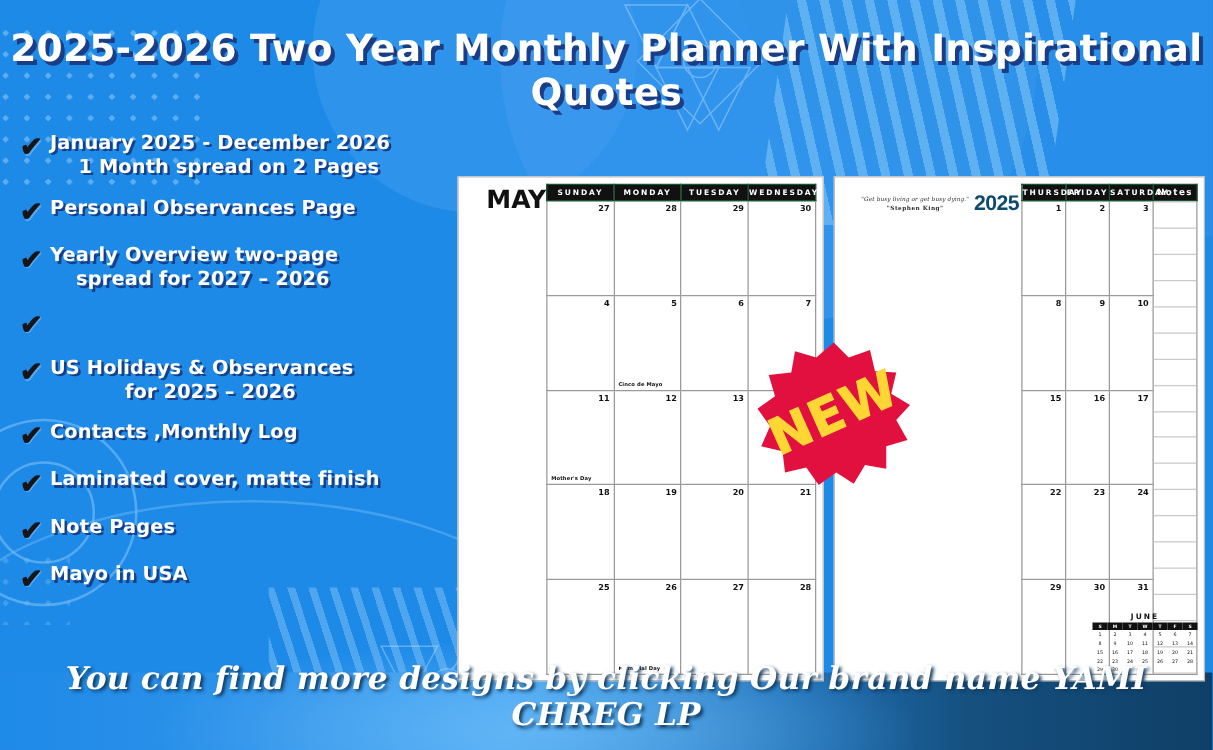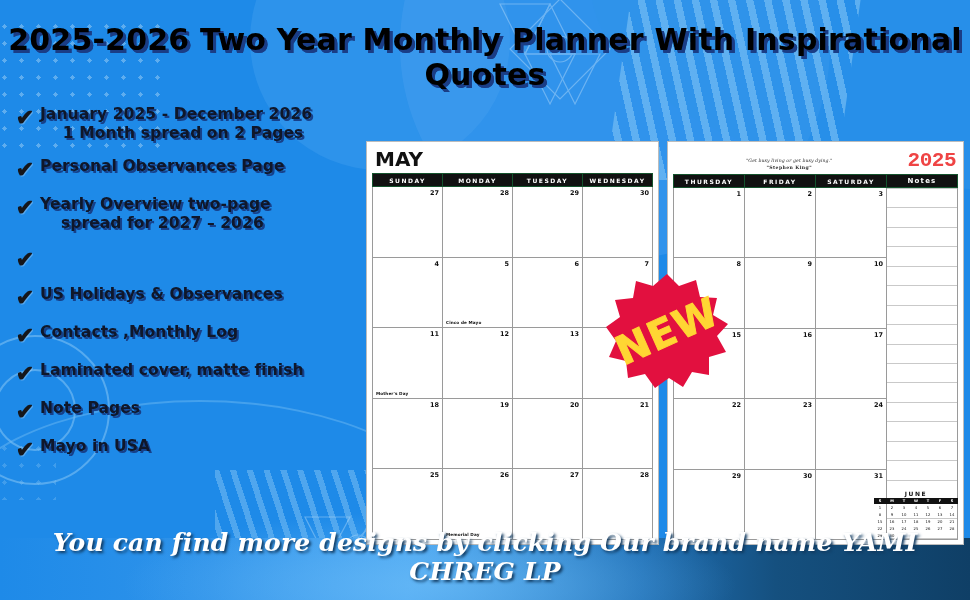--- a/index.html
+++ b/index.html
@@ -72,39 +72,39 @@
   .bottom-glow {
     position:absolute; left:120px; bottom:-60px; width:620px; height:150px;
     background:radial-gradient(ellipse at center, #6bbcf7 0%, rgba(107,188,247,0) 70%);
     opacity:.7;
   }
 
   
   .title {
     position:absolute; left:0; top:22px; width:970px; text-align:center;
     font-family:"DejaVu Sans", sans-serif;
-    font-size:30px; font-weight:bold; color:#000000;
+    font-size:30px; font-weight:bold; color:#ffffff;
     letter-spacing:.2px;
     text-shadow:3px 3px 0 #1a3d86, 3px 3px 0 #1a3d86;
     z-index:6;
   }
 
   
   .features {
     position:absolute; left:10px; top:105px; width:355px; z-index:6;
   }
   .feat { display:flex; align-items:flex-start; margin-bottom:14px; }
   .check {
     width:30px; flex:0 0 30px; font-size:22px; line-height:1;
     color:#15161a; font-weight:bold; text-align:center; padding-top:2px;
     text-shadow:1px 1px 0 rgba(255,255,255,.25);
   }
   .feat-text {
     font-family:"DejaVu Sans", sans-serif;
-    font-size:15.5px; font-weight:bold; color:#0f172a; line-height:1.22;
+    font-size:15.5px; font-weight:bold; color:#ffffff; line-height:1.22;
     text-shadow:2px 2px 0 #16408a;
     letter-spacing:.1px;
   }
   .feat-text .l2 { display:block; padding-left:14px;text-align:center; }
 
   
   .banner {
     position:absolute; left:0; bottom:14px; width:970px; text-align:center;
     font-family:"DejaVu Serif", serif;
     font-size:25px; font-weight:bold; font-style:italic; color:#fff;
@@ -116,40 +116,40 @@
   .spread {
     position:absolute; left:366px; top:141px; width:598px; height:404px; z-index:5;
   }
   .page {
     position:absolute; top:0; height:404px; background:#fff;
     border:1px solid #bcbcbc;
   }
   .page.left  { left:0;   width:293px; }
   .page.right { left:301px; width:297px; }
 
-  .pg-inner { position:relative; width:100%; height:100%; padding:5px 5px 4px 5px; display:flex; flex-direction:column; }
+  .pg-inner { position:relative; width:100%; height:100%; padding:5px 5px 4px 19px; display:flex; flex-direction:row; }
 
   .month-name {
     font-family:"DejaVu Sans", sans-serif;
     font-size:20px; font-weight:bold; color:#111; line-height:1;
     padding:2px 0 4px 3px;
   }
   .topbar-right {
     display:flex; align-items:flex-end; justify-content:space-between;
     padding:1px 2px 3px 2px; height:27px;
   }
   .quote {
     flex:1; text-align:center; padding-right:4px;
     font-family:"DejaVu Serif", serif; color:#2a2a2a;
   }
   .quote .q1 { font-size:4.6px; font-style:italic; display:block; letter-spacing:.1px; line-height:1.35; }
   .quote .q2 { font-size:4.6px; font-weight:bold; display:block; letter-spacing:.4px; line-height:1.4; }
   .year {
-    font-family:Liberation Mono, monospace;
-    font-size:21px; font-weight:bold; color:#ef4444; line-height:.95;
+    font-family:Liberation Sans, sans-serif;
+    font-size:17px; font-weight:bold; color:#0c4a6e; line-height:.95;
     letter-spacing:-.5px;
   }
 
   table.cal { width:100%; border-collapse:collapse; table-layout:fixed; flex:1; }
   table.cal th {
     background:#111; color:#fff;
     font-family:"DejaVu Sans", sans-serif;
     font-size:6px; font-weight:bold; letter-spacing:1.5px;
     height:13px; text-align:center; border:1px solid #14532d;
   }
@@ -271,20 +271,21 @@
       <span class="l2">spread for 2027 – 2026</span>
     </span>
   </div>
   <div class="feat">
     <span class="check">✔</span>
   </div>
   <div class="feat">
     <span class="check">✔</span>
     <span class="feat-text">
       <span>US Holidays &amp; Observances</span>
+      <span class="l2">for 2025 – 2026</span>
     </span>
   </div>
   <div class="feat">
     <span class="check">✔</span>
     <span class="feat-text">Contacts ,Monthly Log</span>
   </div>
   <div class="feat">
     <span class="check">✔</span>
     <span class="feat-text">Laminated cover, matte finish</span>
   </div>

